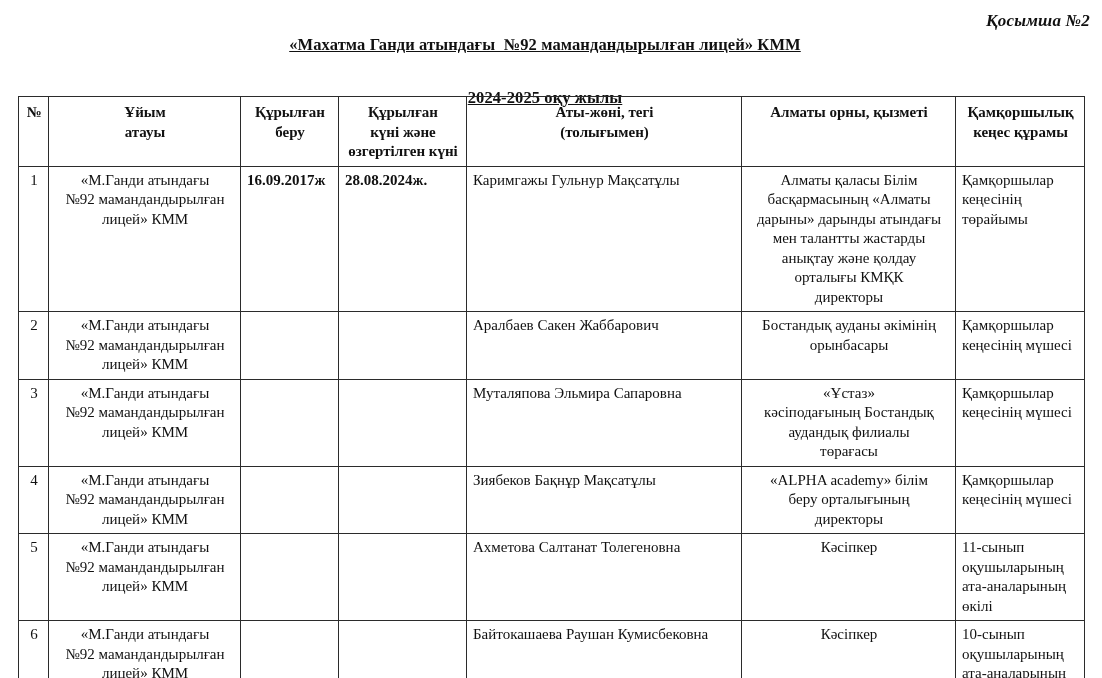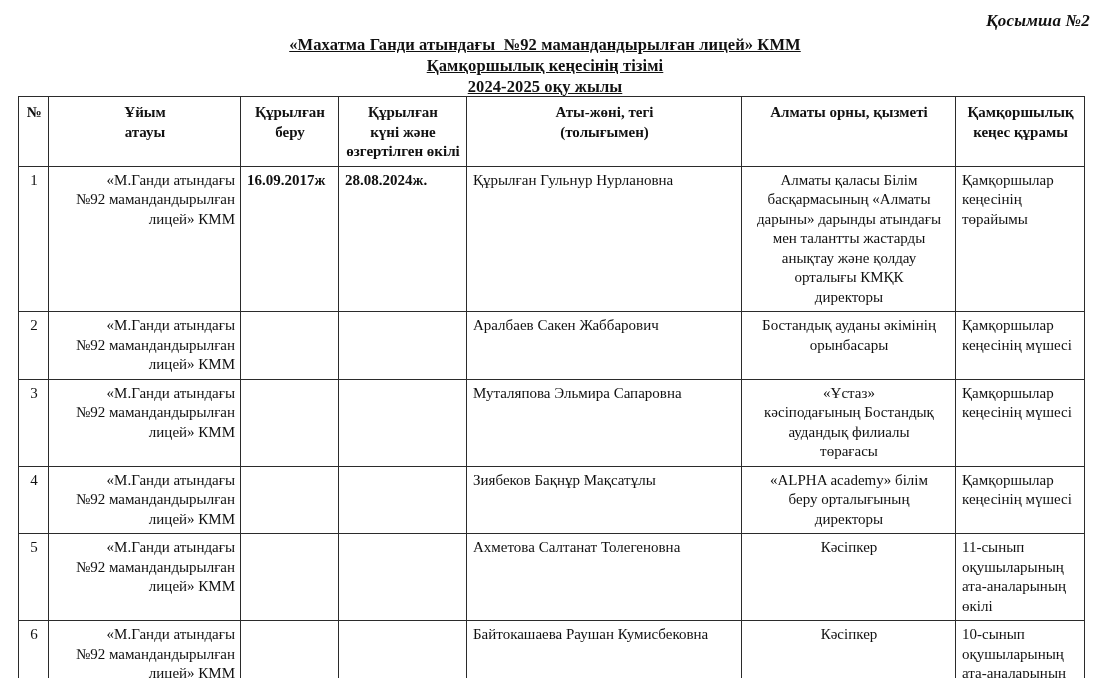--- a/index.html
+++ b/index.html
@@ -45,21 +45,21 @@
   }
   .title-line {
     font-weight: bold;
     font-size: 16.5px;
     line-height: 21px;
     white-space: pre;
     text-decoration: underline;
   }
   .title-line.l1 { letter-spacing: 0.1px; }
   .title-line.l2 { letter-spacing: 0.1px; }
-  .title-line.l3 { letter-spacing: 0.1px; }
+  .title-line.l3 { letter-spacing: 0.1px; margin-top: 32px; }
 
   
   .table-wrap {
     position: absolute;
     left: 18px;
     top: 96px;
     width: 1066px;
   }
   table.roster {
     border-collapse: collapse;
@@ -84,21 +84,21 @@
   
   col.c-num   { width: 30px;  }
   col.c-org   { width: 192px; }
   col.c-date  { width: 98px;  }
   col.c-date2 { width: 128px; }
   col.c-name  { width: 275px; }
   col.c-work  { width: 214px; }
   col.c-role  { width: 129px; }
 
   td.num   { text-align: center; padding-left: 2px; padding-right: 2px; }
-  td.org   { text-align: right; padding-left: 8px; }
+  td.org   { text-align: center; padding-left: 8px; }
   td.date  { text-align: left; padding-left: 8px; white-space: nowrap; font-weight: bold; }
   td.name  { text-align: left; padding-left: 8px; }
   td.work  { text-align: center; }
   td.role  { text-align: left; }
 
   .hdr-r1 th { height: 52px; }
 
   
   tr.r1 td { height: 112px; }
   tr.r2 td { height: 44px;  }
@@ -111,21 +111,20 @@
 </style>
 </head>
 <body>
 
 <div class="page">
 
   <div class="appendix-label">Қосымша №2</div>
 
   <div class="title-block">
     <div class="title-line l1">«Махатма Ганди атындағы  №92 мамандандырылған лицей» КММ</div>
-    <div class="title-line l2">Қамқоршылық кеңесінің тізімі</div>
     <div class="title-line l3">2024-2025 оқу жылы</div>
   </div>
 
   <div class="table-wrap">
     <table class="roster">
       <colgroup>
         <col class="c-num">
           <col class="c-org">
           <col class="c-date">
           <col class="c-date2">
@@ -142,21 +141,21 @@
             <span class="cell-lines">Ұйым</span>
             <span class="cell-lines">атауы</span>
           </th>
           <th>
             <span class="cell-lines">Құрылған</span>
             <span class="cell-lines">беру</span>
           </th>
           <th>
             <span class="cell-lines">Құрылған</span>
             <span class="cell-lines">күні және</span>
-            <span class="cell-lines">өзгертілген өкілі</span>
+            <span class="cell-lines">өзгертілген күні</span>
           </th>
           <th>
             <span class="cell-lines">Аты-жөні, тегі</span>
             <span class="cell-lines">(толығымен)</span>
           </th>
           <th>
             <span class="cell-lines">Алматы орны, қызметі</span>
           </th>
           <th>
             <span class="cell-lines">Қамқоршылық</span>
@@ -174,21 +173,21 @@
               <span class="cell-lines">№92 мамандандырылған</span>
               <span class="cell-lines">лицей» КММ</span>
             </td>
             <td class="date">
               <span class="cell-lines">16.09.2017ж</span>
             </td>
             <td class="date">
               <span class="cell-lines">28.08.2024ж.</span>
             </td>
             <td class="name">
-              <span class="cell-lines">Құрылған Гульнур Нурлановна</span>
+              <span class="cell-lines">Каримгажы Гульнур Мақсатұлы</span>
             </td>
             <td class="work">
               <span class="cell-lines">Алматы қаласы Білім</span>
               <span class="cell-lines">басқармасының «Алматы</span>
               <span class="cell-lines">дарыны» дарынды атындағы</span>
               <span class="cell-lines">мен талантты жастарды</span>
               <span class="cell-lines">анықтау және қолдау</span>
               <span class="cell-lines">орталығы КМҚК</span>
               <span class="cell-lines">директоры</span>
             </td>

